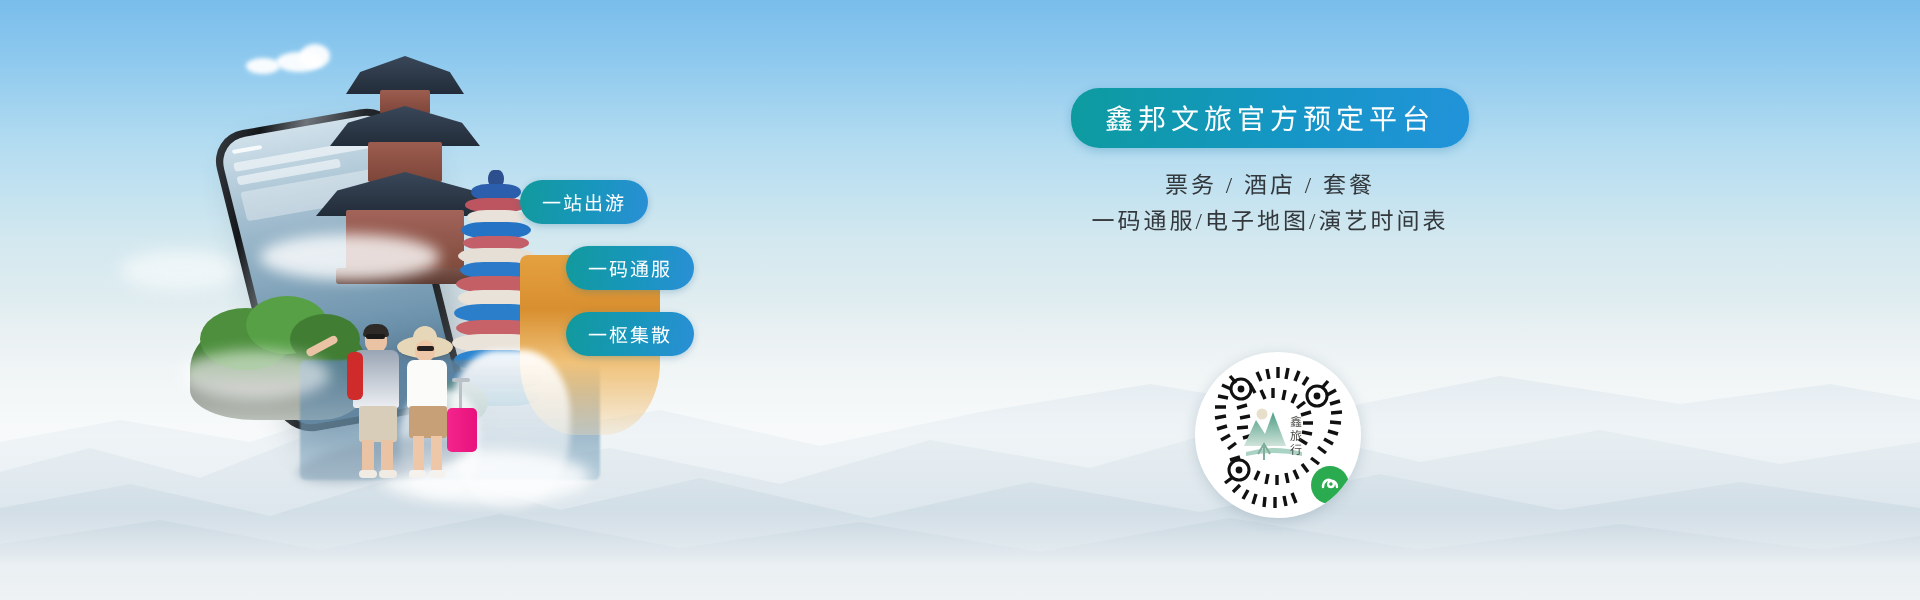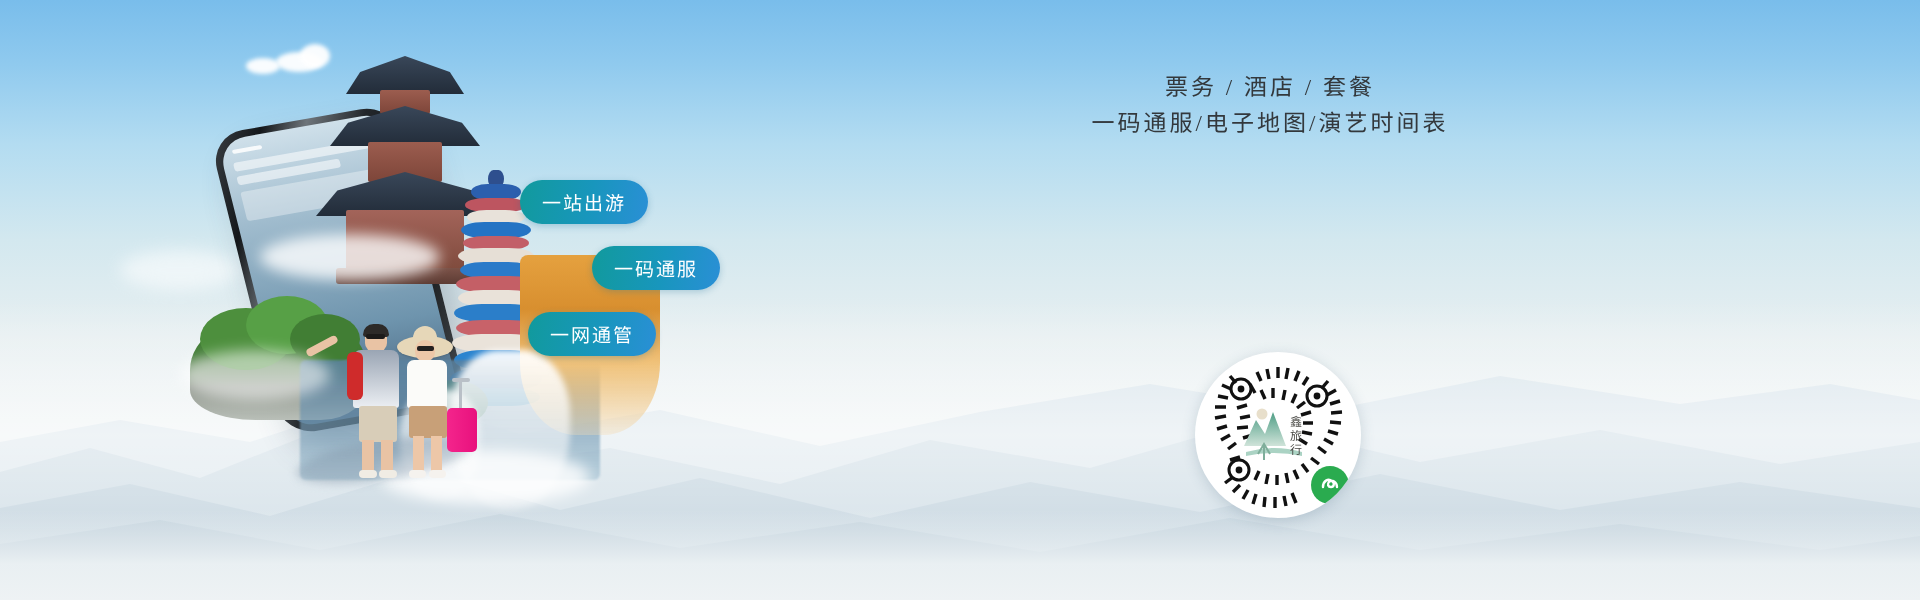--- a/index.html
+++ b/index.html
@@ -136,21 +136,21 @@
     font-family:"Liberation Serif","DejaVu Serif",serif;
     font-weight:700;font-style:italic;letter-spacing:6px;
     text-shadow:1px 2px 0 rgba(255,255,255,.55);
   }
   .subpill{
     display:inline-block;margin-top:18px;color:#fff;font-size:28px;
     letter-spacing:5px;padding:9px 34px 11px;border-radius:28px;white-space:nowrap;
     background:linear-gradient(95deg,#0d9b9f 0%,#1596c6 55%,#2293da 100%);
     box-shadow:0 3px 10px rgba(25,120,165,.28);
   }
-  .desc{color:#33383c;}
+  .desc{margin-top:20px;color:#33383c;}
   .desc div{
     font-size:23px;line-height:1.55;letter-spacing:3px;white-space:nowrap;
     font-family:"Liberation Serif","DejaVu Serif",serif;
   }
 
   
   .qr-wrap{
     position:absolute;left:1195px;top:352px;width:166px;height:166px;
     border-radius:50%;background:#fff;
     box-shadow:0 3px 14px rgba(70,100,125,.22);
@@ -298,29 +298,30 @@
       </div>
 
       <div class="suitcase"></div>
     </div>
   </div>
 
   <div class="pill-col">
     <div class="fpill-row" style="padding-left:0px;">
       <span class="fpill">一站出游</span>
     </div>
-    <div class="fpill-row" style="padding-left:72px;">
+    <div class="fpill-row" style="padding-left:46px;">
       <span class="fpill">一码通服</span>
     </div>
-    <div class="fpill-row" style="padding-left:8px;">
-      <span class="fpill">一网通管</span>
+    <div class="fpill-row" style="padding-left:46px;">
+      <span class="fpill">一枢集散</span>
     </div>
   </div>
 
   <div class="right">
+    <div><span class="subpill">鑫邦文旅官方预定平台</span></div>
     <div class="desc">
       <div>票务 / 酒店 / 套餐</div>
       <div>一码通服/电子地图/演艺时间表</div>
     </div>
   </div>
 
   <div class="qr-wrap">
     <svg class="qr-ring" viewBox="0 0 166 166">
       <g fill="#111">
 

